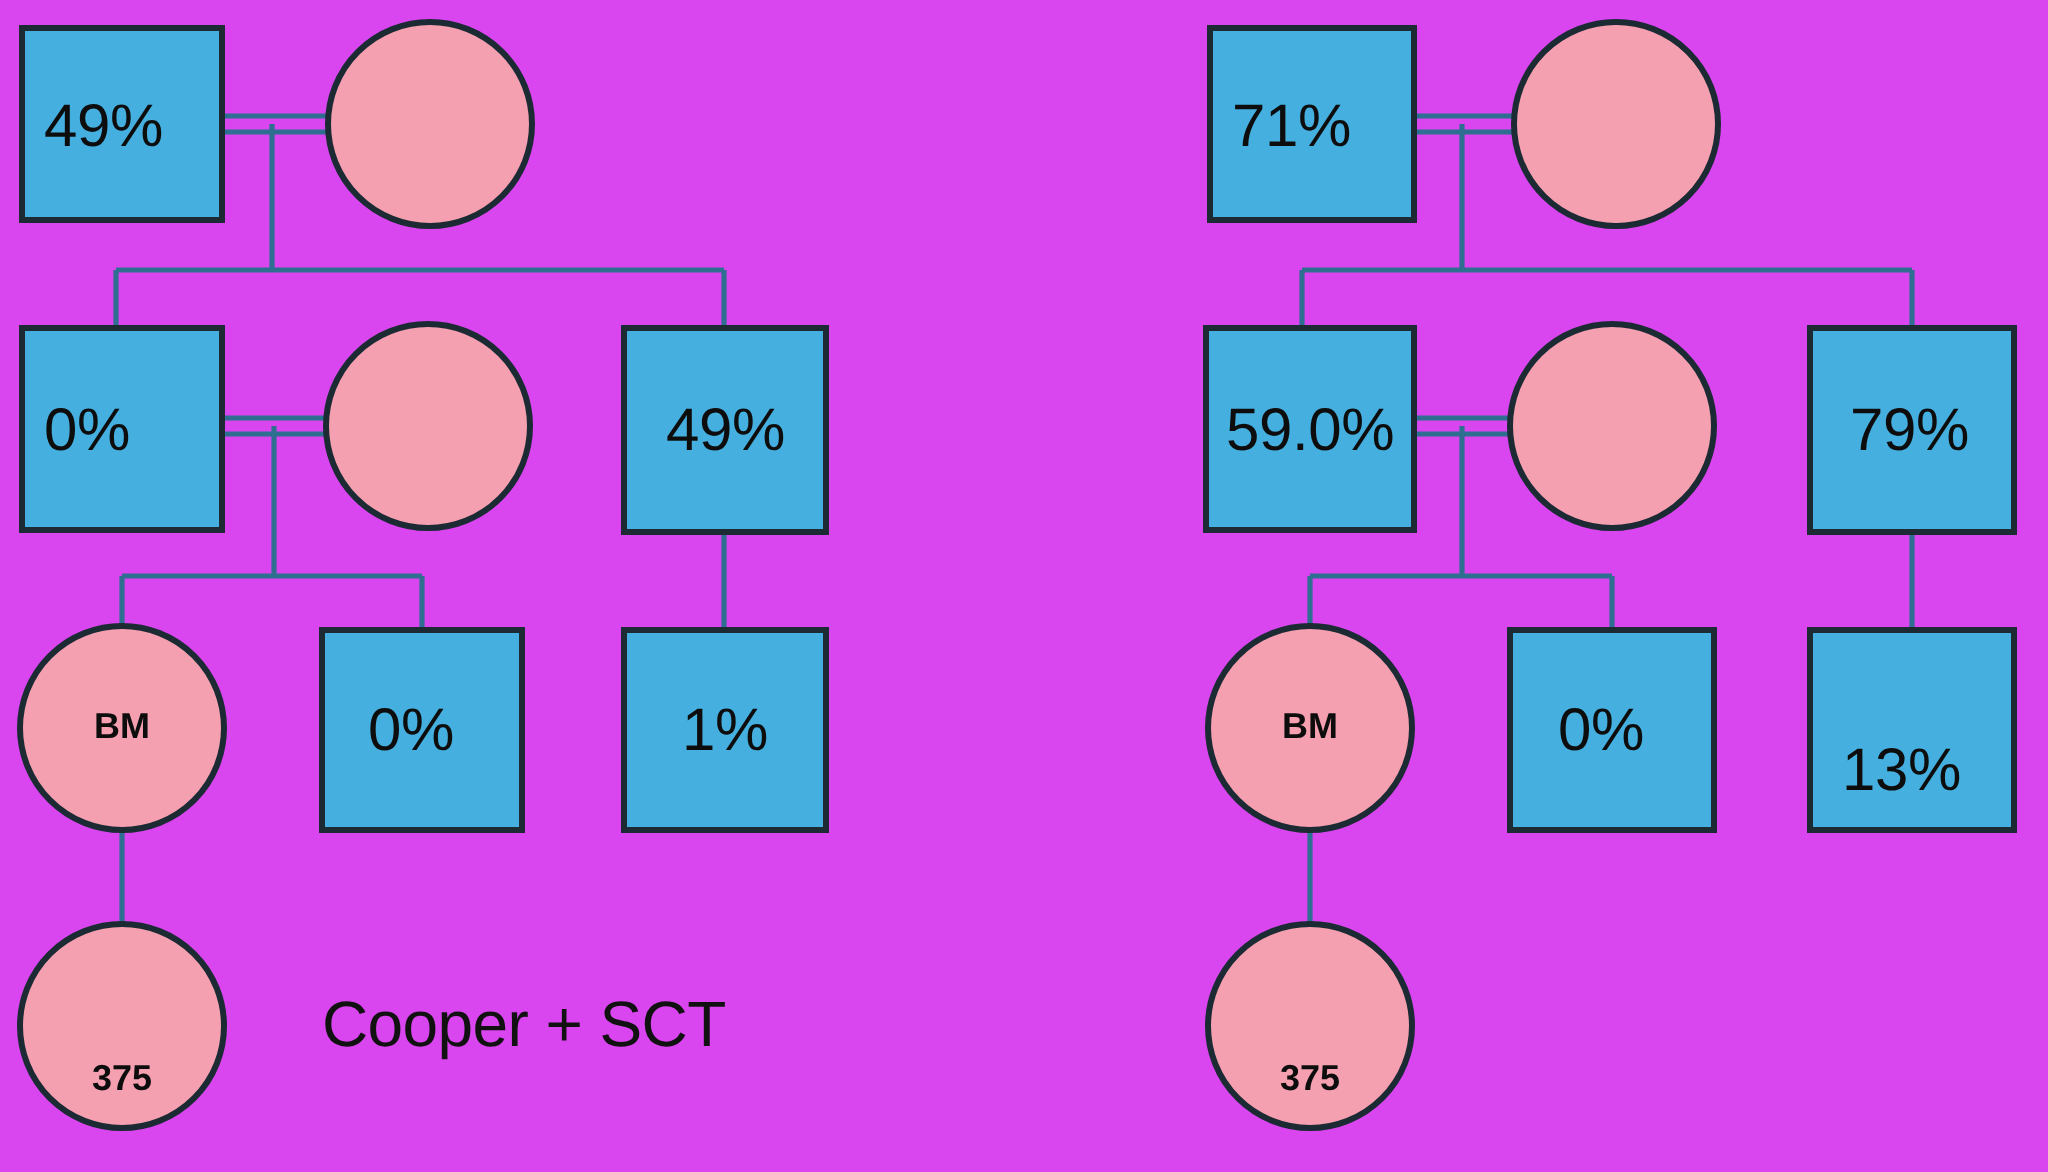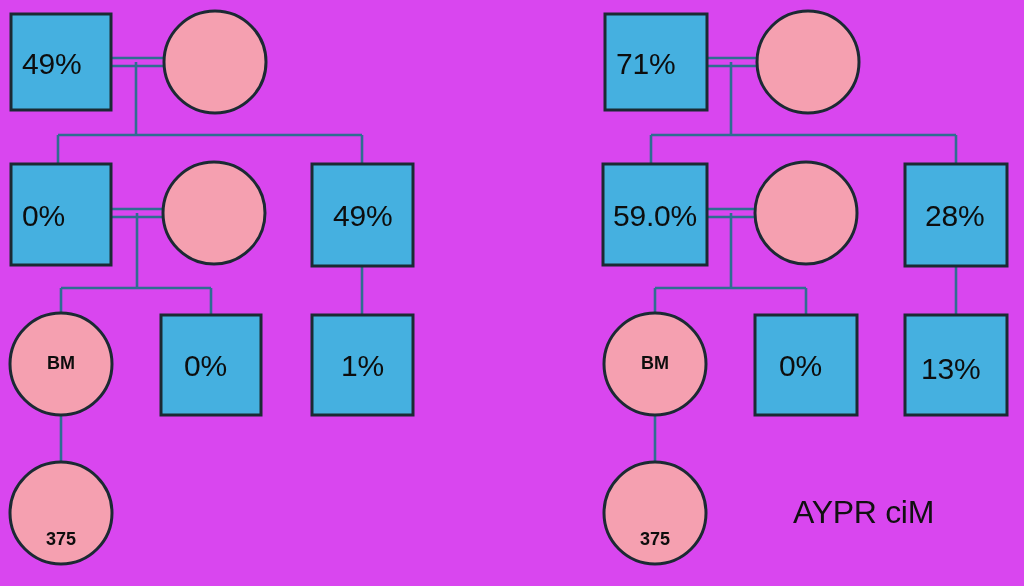--- a/index.html
+++ b/index.html
@@ -144,33 +144,33 @@
 
   <div class="node-label pct-label" style="left:184px; top:349px;">0%</div>
 
   <div class="node-label pct-label" style="left:341px; top:349px;">1%</div>
 
   <div class="node-label circle-label" style="left:11px; top:489px; width:100px;">
     <div>375</div>
     
   </div>
 
+  <div class="panel-title" style="left:161px; top:494px;">Cooper + SCT</div>
 
   <div class="node-label pct-label" style="left:616px; top:47px;">71%</div>
 
   <div class="node-label pct-label" style="left:613px; top:199px;">59.0%</div>
 
-  <div class="node-label pct-label" style="left:925px; top:199px;">28%</div>
+  <div class="node-label pct-label" style="left:925px; top:199px;">79%</div>
 
   <div class="node-label circle-label" style="left:605px; top:353px; width:100px;">BM</div>
 
   <div class="node-label pct-label" style="left:779px; top:349px;">0%</div>
 
-  <div class="node-label pct-label" style="left:921px; top:352px;">13%</div>
+  <div class="node-label pct-label" style="left:921px; top:369px;">13%</div>
 
   <div class="node-label circle-label" style="left:605px; top:489px; width:100px;">
     <div>375</div>
     
   </div>
 
-  <div class="panel-title" style="left:793px; top:494px;">AYPR ciM</div>
 
 </div>
 
 </body></html>

